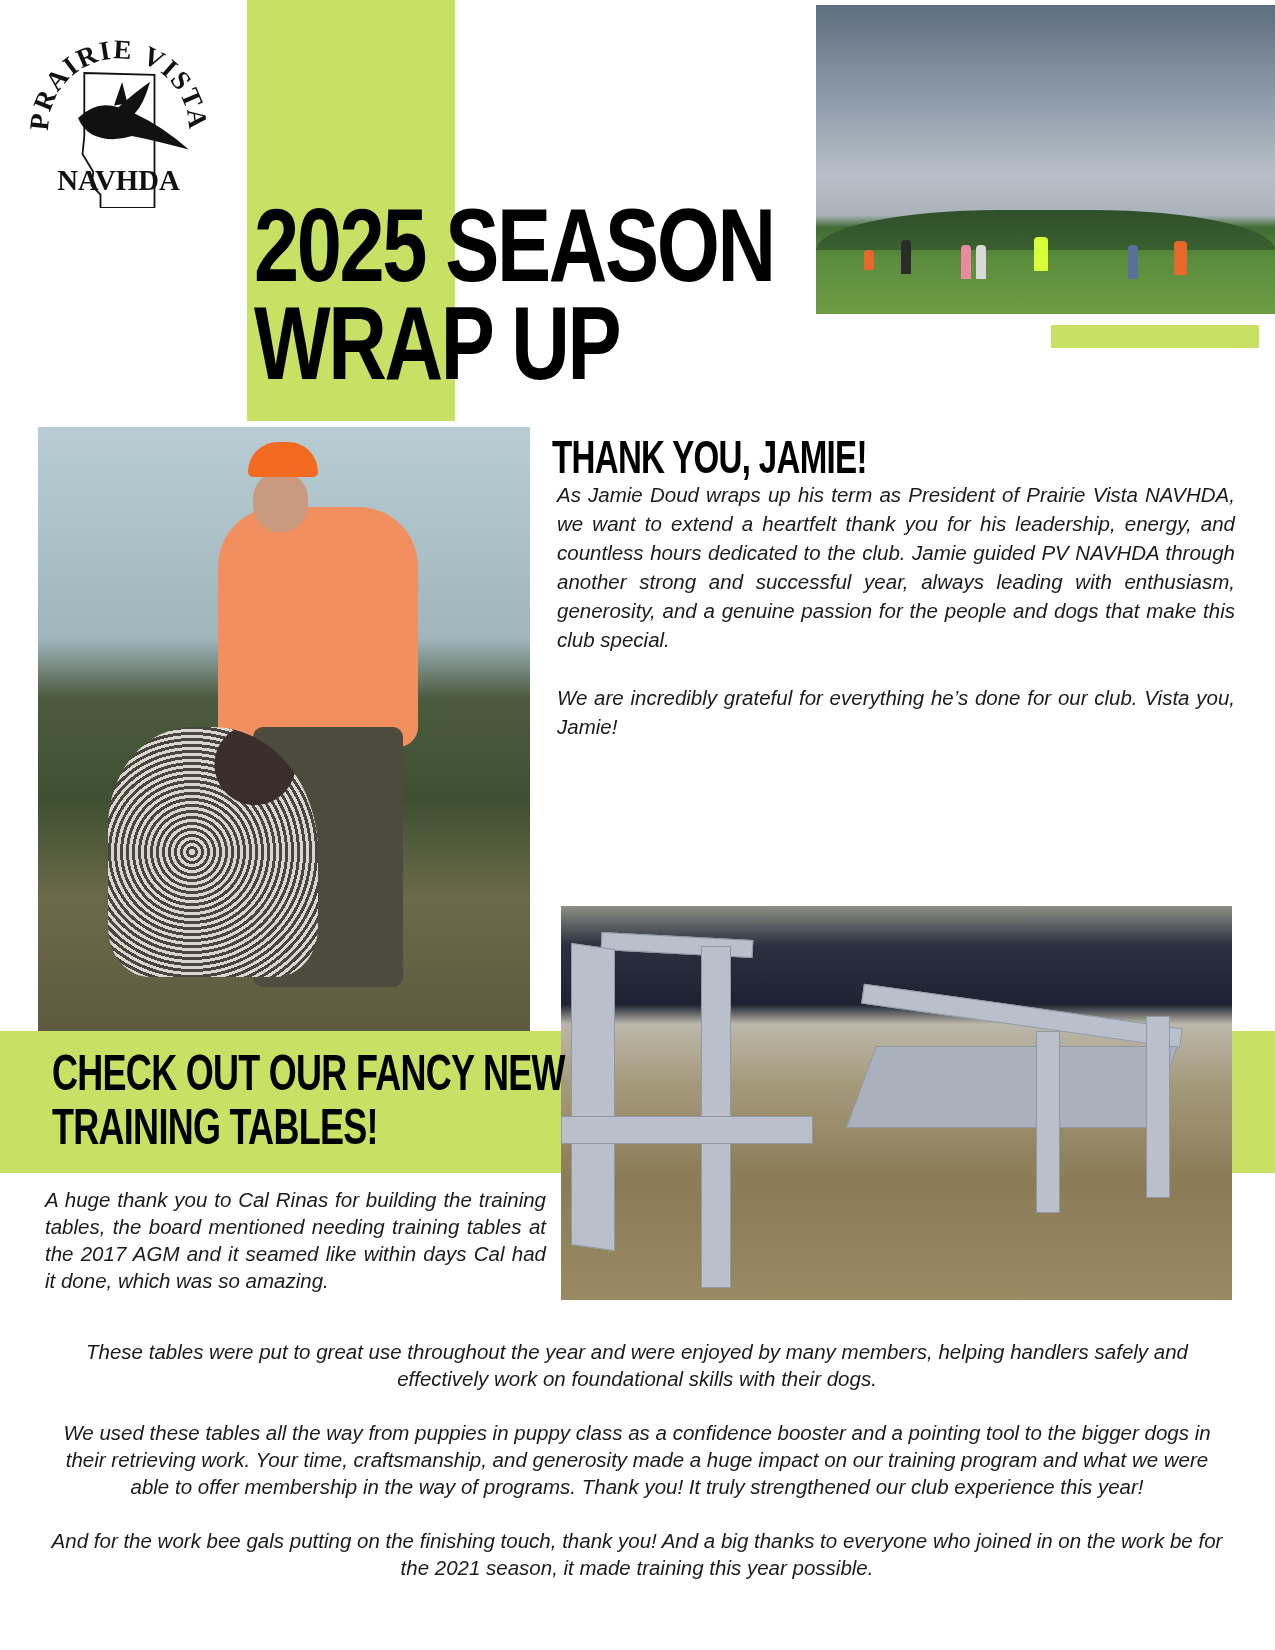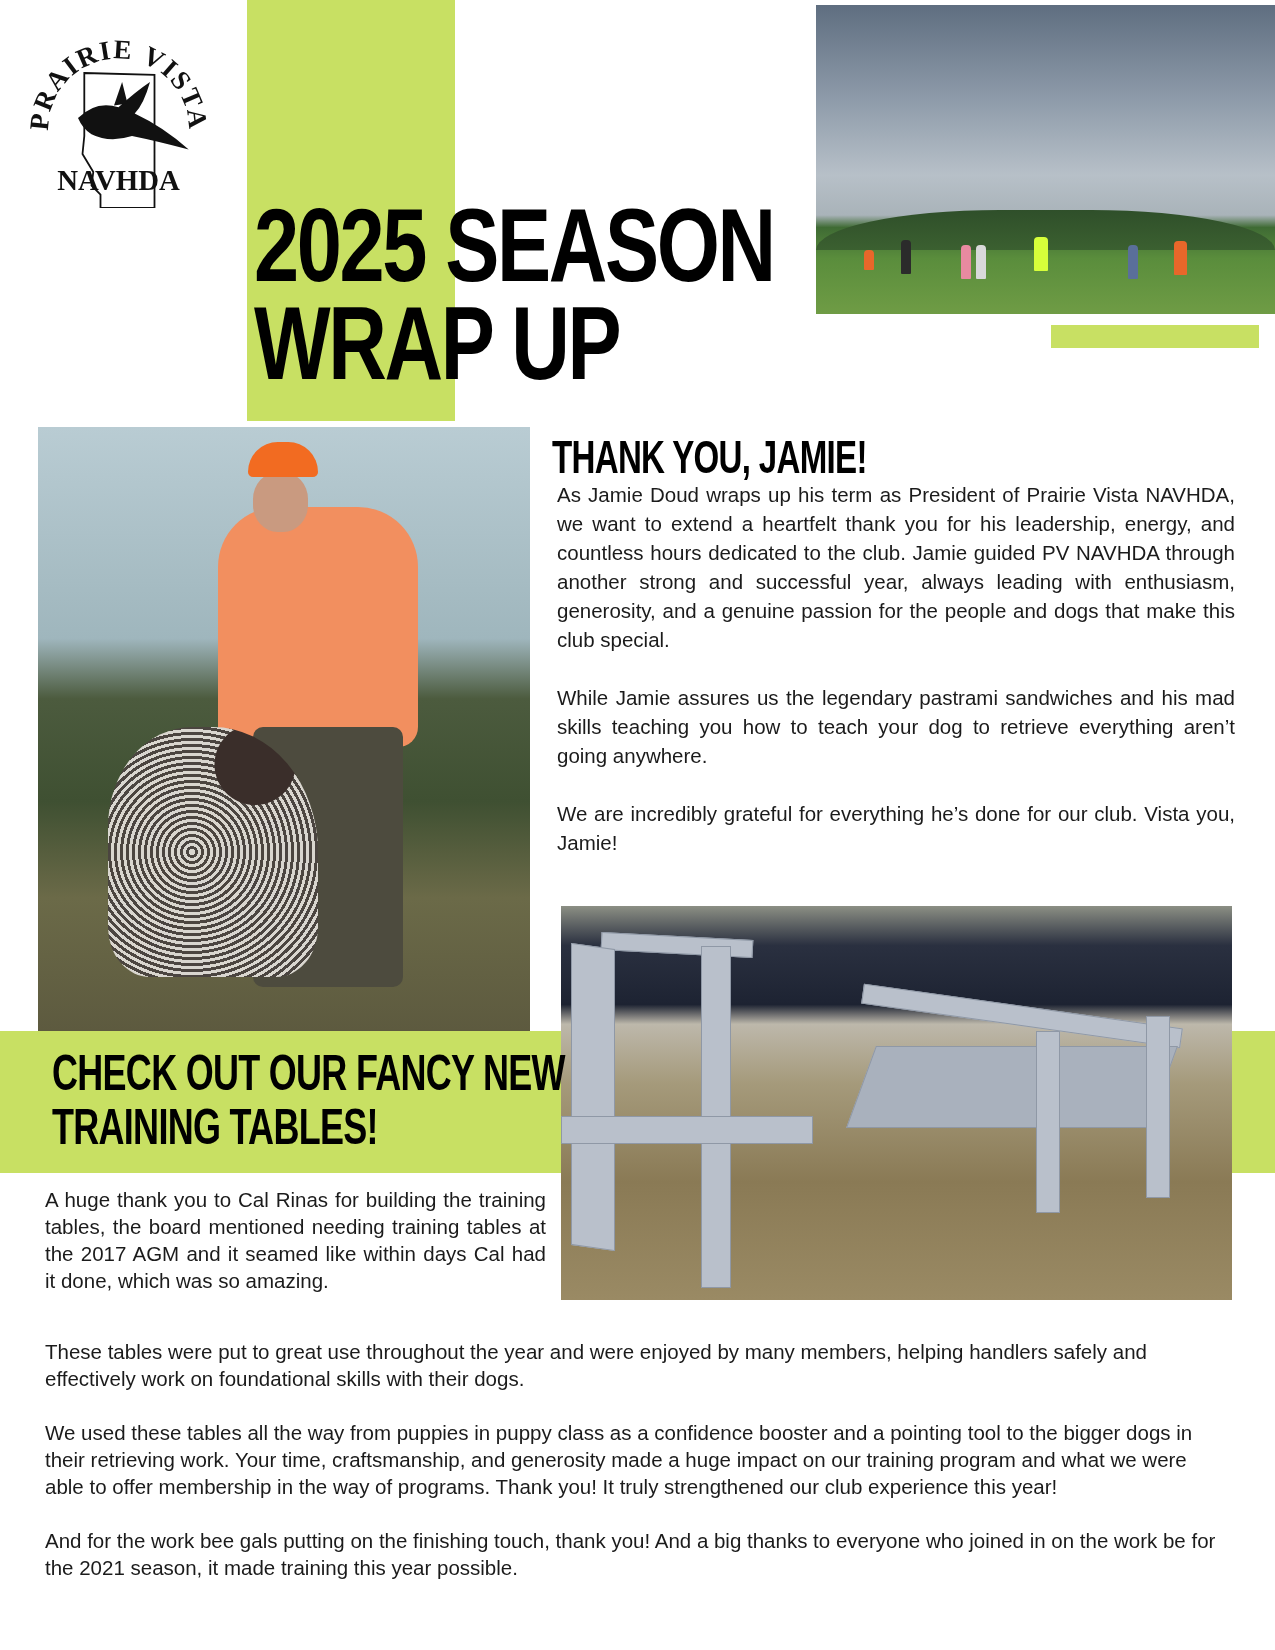--- a/index.html
+++ b/index.html
@@ -72,26 +72,26 @@
   }
   #thanks-heading { left: 552px; top: 432px; font-size: 46px; line-height: 50px; transform: scaleX(0.72); letter-spacing: -1px; }
   #tables-heading { left: 52px; top: 1046px; font-size: 50px; line-height: 54px; transform: scaleX(0.72); letter-spacing: -1px; }
 
   
   .body-text {
     font-family: "Liberation Sans", "DejaVu Sans", sans-serif;
     font-size: 20.5px; line-height: 29px; color: #1b1b1b;
     text-align: justify;
   }
-  .body-text p { margin: 0 2px 29px 0; }
+  .body-text p { margin: 0 2px 29px 0; font-style: italic; }
   .body-text p:last-child { margin-bottom: 0; }
 
   #thanks-text { left: 557px; top: 480px; width: 680px; }
   #tables-intro { left: 45px; top: 1186px; width: 503px; font-size: 20.5px; line-height: 27px; }
-  #tables-more { left: 45px; top: 1338px; width: 1186px; font-size: 20.5px; line-height: 27px; text-align: left; }
+  #tables-more { left: 45px; top: 1338px; width: 1186px; font-size: 20.5px; line-height: 27px; text-align: center; }
   #tables-more p { margin-bottom: 27px; }
 </style>
 </head>
 <body>
 
 <div id="green-block-top" class="abs green"></div>
 <div id="green-bar-right" class="abs green"></div>
 <div id="green-band" class="abs green"></div>
 
 <div id="logo" class="abs">
@@ -131,21 +131,20 @@
   <div class="shirt"></div>
   <div class="face"></div>
   <div class="cap"></div>
   <div class="pants"></div>
   <div class="dog"></div>
 </div>
 
 <div id="thanks-heading" class="abs heading">THANK YOU, JAMIE!</div>
 <div id="thanks-text" class="abs body-text">
   <p>As Jamie Doud wraps up his term as President of Prairie Vista NAVHDA, we want to extend a heartfelt thank you for his leadership, energy, and countless hours dedicated to the club. Jamie guided PV NAVHDA through another strong and successful year, always leading with enthusiasm, generosity, and a genuine passion for the people and dogs that make this club special.</p>
-  <p>While Jamie assures us the legendary pastrami sandwiches and his mad skills teaching you how to teach your dog to retrieve everything aren’t going anywhere.</p>
   <p>We are incredibly grateful for everything he’s done for our club. Vista you, Jamie!</p>
 </div>
 
 <div id="photo-tables" class="abs photo" title="Volunteers painting grey wooden training tables on a lawn beside a parked SUV">
   <div class="plank" style="left:40px;top:30px;width:150px;height:16px;transform:rotate(3deg)"></div>
   <div class="plank" style="left:10px;top:40px;width:42px;height:300px;transform:skewY(8deg)"></div>
   <div class="plank" style="left:140px;top:40px;width:28px;height:340px"></div>
   <div class="plank" style="left:0;top:210px;width:250px;height:26px"></div>
   <div class="plank" style="left:300px;top:100px;width:320px;height:18px;transform:rotate(8deg)"></div>
   <div class="plank" style="left:300px;top:140px;width:300px;height:80px;transform:skewX(-20deg);background:#a9b1bd"></div>

